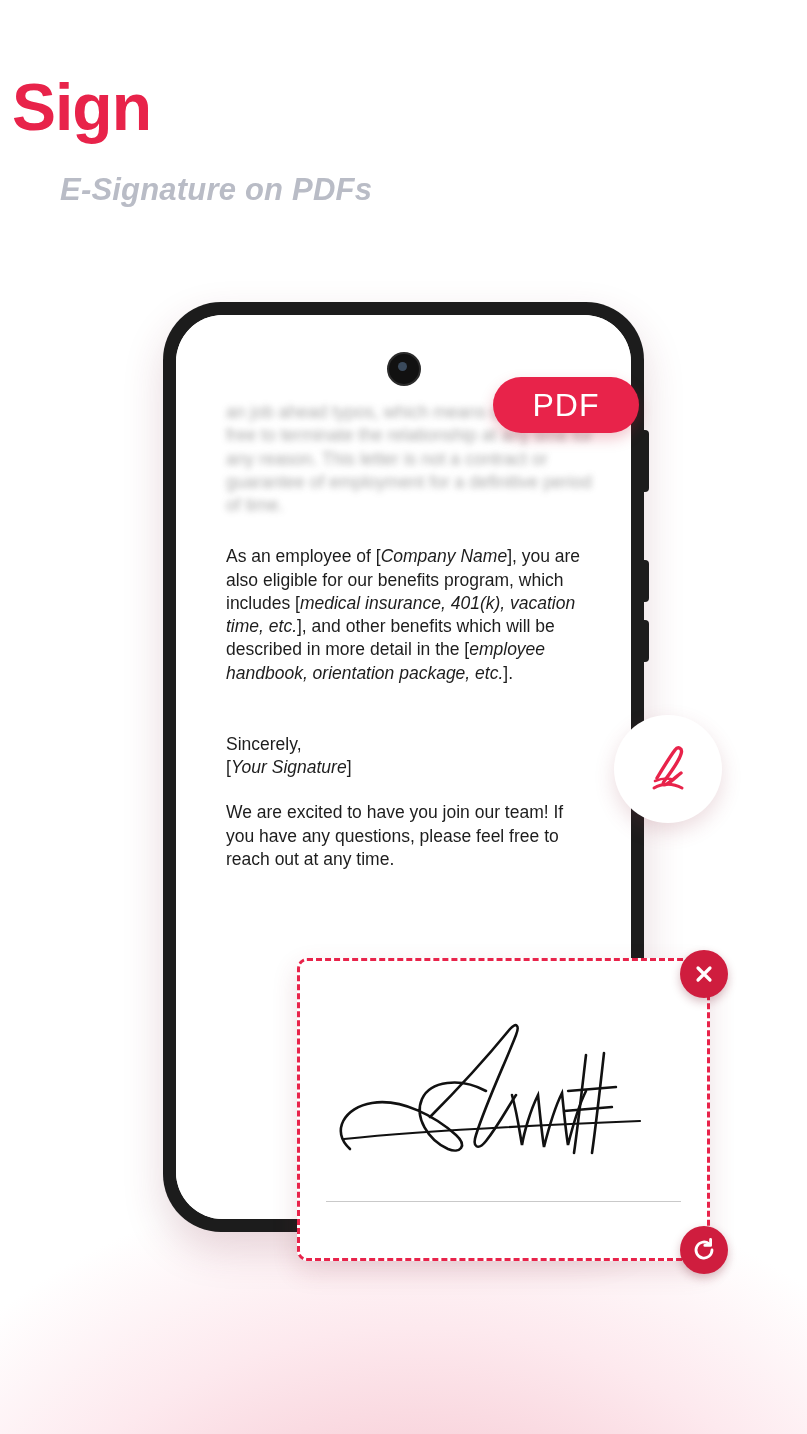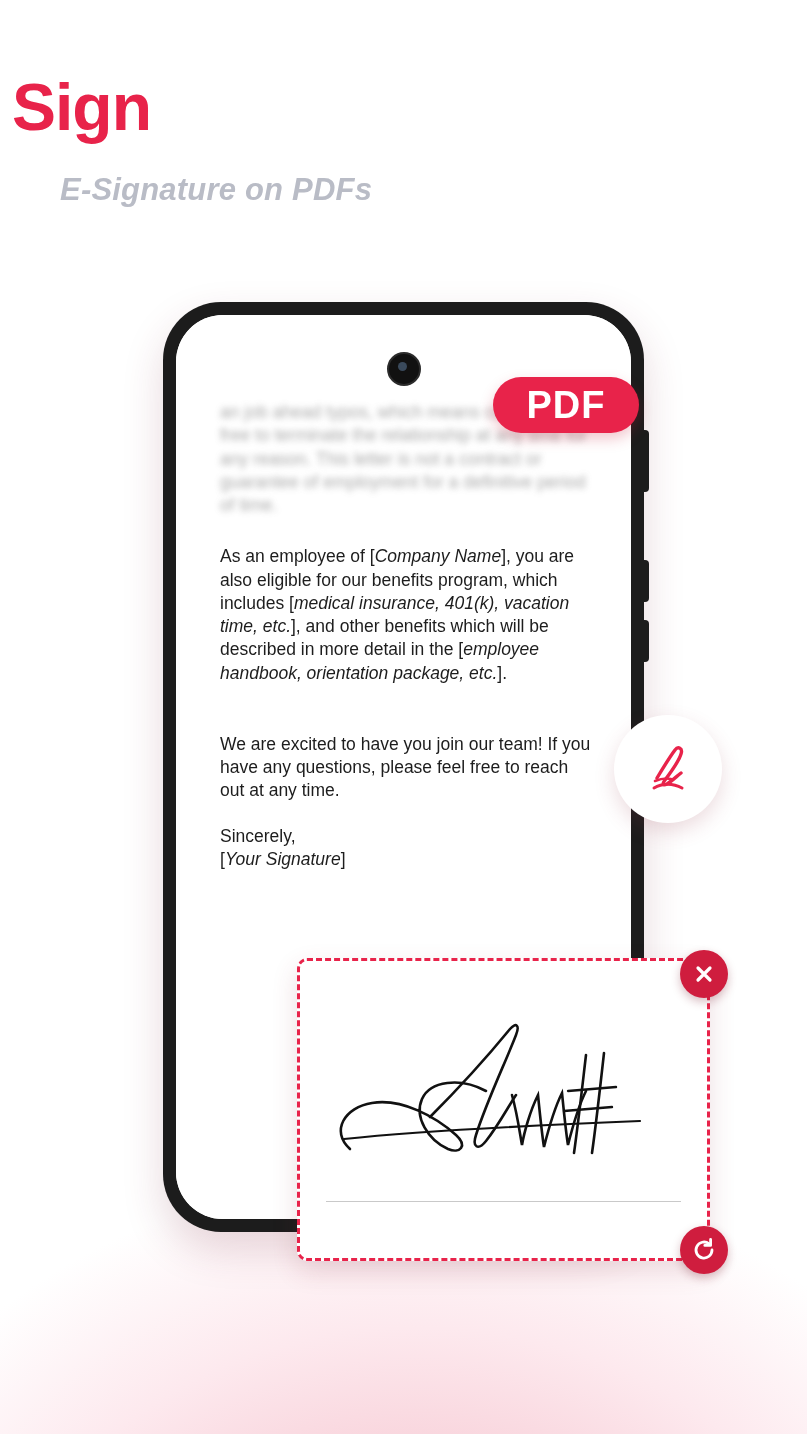--- a/index.html
+++ b/index.html
@@ -111,42 +111,42 @@
     top: 0;
     width: 455px;
     height: 904px;
     background: #fff;
     padding: 86px 38px 0 38px;
     box-sizing: border-box;
     color: #1d1d1d;
     font-size: 17.5px;
     line-height: 1.33;
   }
-  .doc p { margin: 0 0 22px 6px; }
+  .doc p { margin: 0 0 22px 12px; }
   .doc .blurred {
     filter: blur(3.2px);
     color: #8d8d8d;
     opacity: .75;
     margin-bottom: 28px;
   }
   .doc em { font-style: italic; }
   .doc .gap { height: 26px; }
 
   
   .pdf-badge {
     position: absolute;
     left: 493px;
     top: 377px;
     width: 146px;
     height: 56px;
     border-radius: 28px;
     background: #e8234a;
     color: #fff;
-    font-size: 38px;
-    font-weight: bold;
+    font-size: 32px;
+    font-weight: normal;
     letter-spacing: 1px;
     display: flex;
     align-items: center;
     justify-content: center;
     box-shadow: 0 6px 14px rgba(200, 30, 60, .25);
   }
 
   
   .sign-fab {
     position: absolute;
@@ -222,26 +222,26 @@
     <div class="phone-inner">
 
       <div class="doc">
         <p class="blurred">an job ahead typos, which means company are free to terminate the relationship at any time for any reason. This letter is not a contract or guarantee of employment for a definitive period of time.</p>
 
         <p>As an employee of [<em>Company Name</em>], you are also eligible for our benefits program, which includes [<em>medical insurance, 401(k), vacation time, etc.</em>], and other benefits which will be described in more detail in the [<em>employee handbook, orientation package, etc.</em>].</p>
 
 
         <div class="gap"></div>
 
-        <p>We are excited to have you join our team! If you have any questions, please feel free to reach out at any time.</p>
-
         <p>
           <span>Sincerely,</span><br>
           [<em>Your Signature</em>]
         </p>
+
+        <p>We are excited to have you join our team! If you have any questions, please feel free to reach out at any time.</p>
       </div>
 
       <div class="camera"></div>
     </div>
   </div>
 
   <div class="pdf-badge">PDF</div>
 
   <div class="sign-fab">
     <svg width="62" height="62" viewBox="0 0 62 62">

